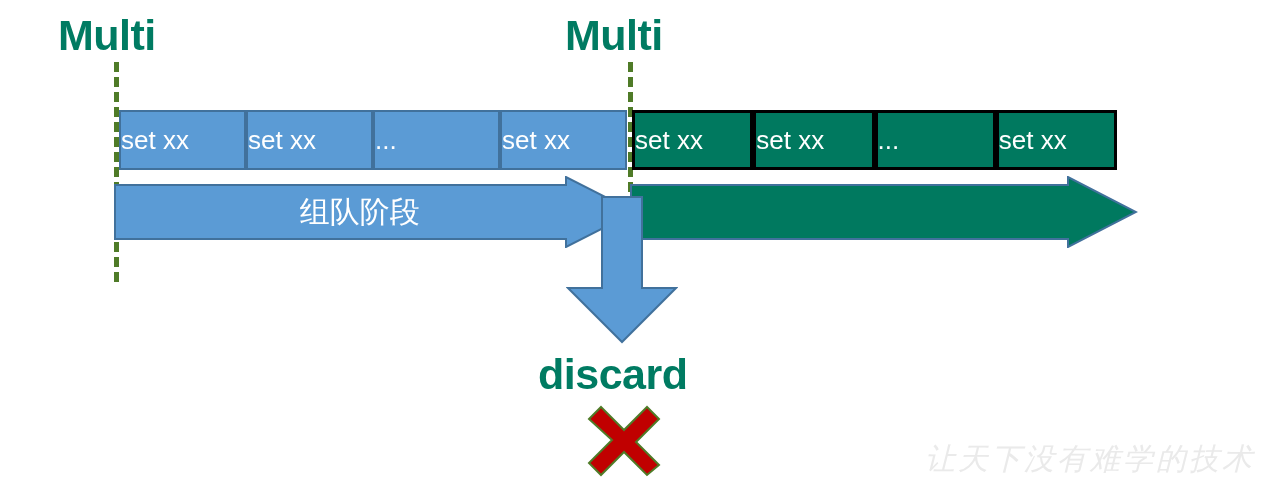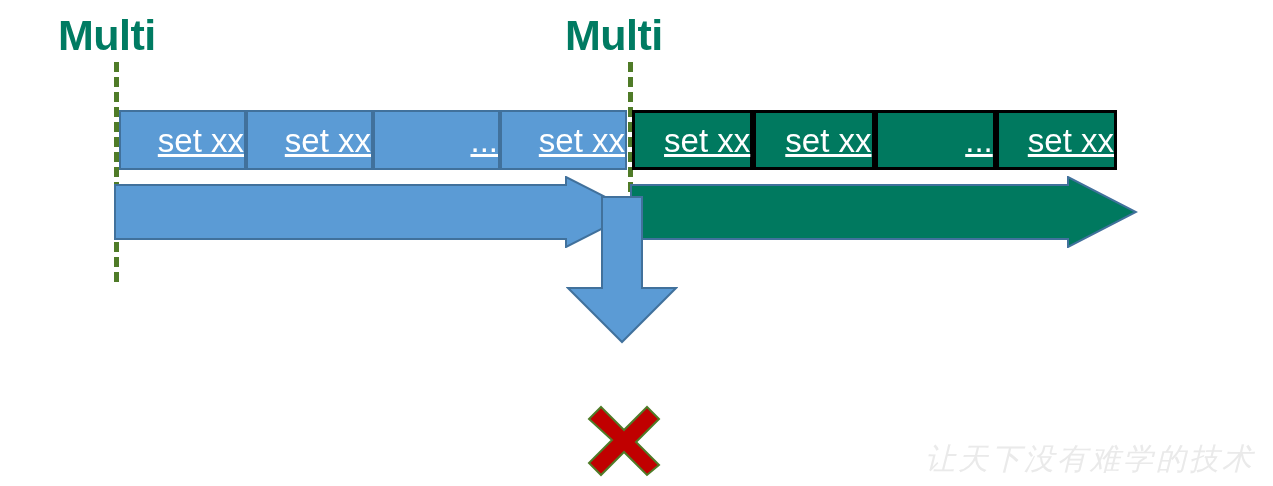--- a/index.html
+++ b/index.html
@@ -46,27 +46,26 @@
     position: absolute;
     display: flex;
     top: 110px;
     height: 60px;
     box-sizing: border-box;
   }
   .cmd-box {
     box-sizing: border-box;
     display: flex;
     align-items: center;
-    justify-content: flex-end;
+    justify-content: flex-start;
     color: #ffffff;
-    font-size: 33px;
-    line-height: 1;
-    white-space: nowrap;
-    user-select: none;
-    text-decoration: underline;
+    font-size: 26px;
+    line-height: 1;
+    white-space: nowrap;
+    user-select: none;
   }
 
   
   #box-row-multi { left: 119px; width: 508px; }
   #box-row-multi .cmd-box {
     background: #5B9BD5;
     border: 2px solid #41719C;
   }
   #box-row-multi .cmd-box + .cmd-box { border-left-width: 2px; }
 
@@ -209,34 +208,36 @@
     </div>
     <div class="cmd-box w-d">
       <span>set xx</span>
     </div>
   </div>
 
   <div class="phase-arrow" id="arrow-multi">
     <svg viewBox="0 0 523 72" preserveAspectRatio="none">
       <polygon points="1,9 452,9 452,1 521,36 452,71 452,63 1,63" fill="#5B9BD5" stroke="#41719C" stroke-width="2"></polygon>
     </svg>
+    <span class="arrow-text">组队阶段</span>
   </div>
 
   <div class="phase-arrow" id="arrow-exec">
     <svg viewBox="0 0 508 72" preserveAspectRatio="none">
       <polygon points="1,9 438,9 438,1 506,36 438,71 438,63 1,63" fill="#00795F" stroke="#41719C" stroke-width="2"></polygon>
     </svg>
   </div>
 
   <div id="arrow-discard">
     <svg viewBox="0 0 112 148" preserveAspectRatio="none">
       <polygon points="36,1 76,1 76,92 110,92 56,146 2,92 36,92" fill="#5B9BD5" stroke="#41719C" stroke-width="2"></polygon>
     </svg>
   </div>
 
+  <div id="discard-label">discard</div>
 
   <div id="discard-cross">
     <svg viewBox="0 0 74 72" preserveAspectRatio="none">
       <polygon points="14,2 37,25 60,2 72,14 49,37 72,60 60,70 37,47 14,70 2,58 25,35 2,14" fill="#C00000" stroke="#4F7B28" stroke-width="2"></polygon>
     </svg>
   </div>
 
   <div id="watermark">让天下没有难学的技术</div>
 
 </div>

